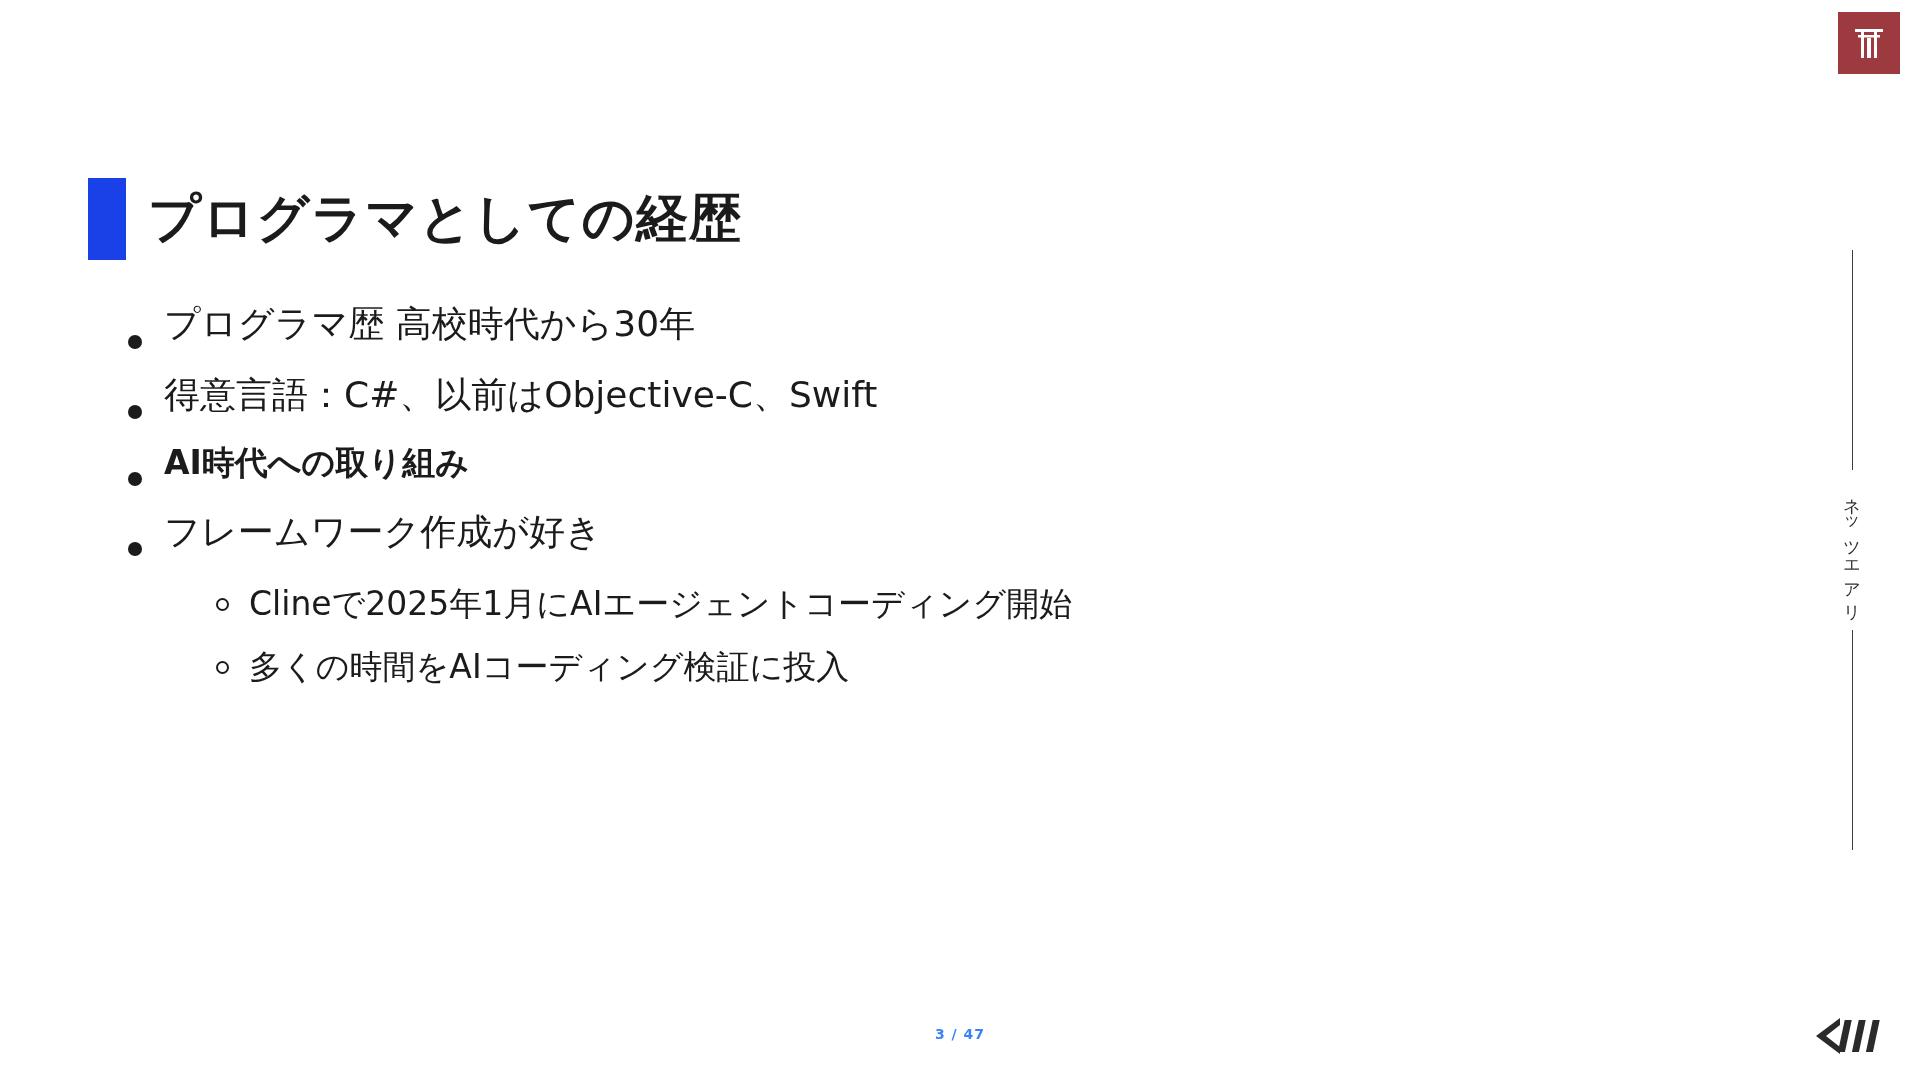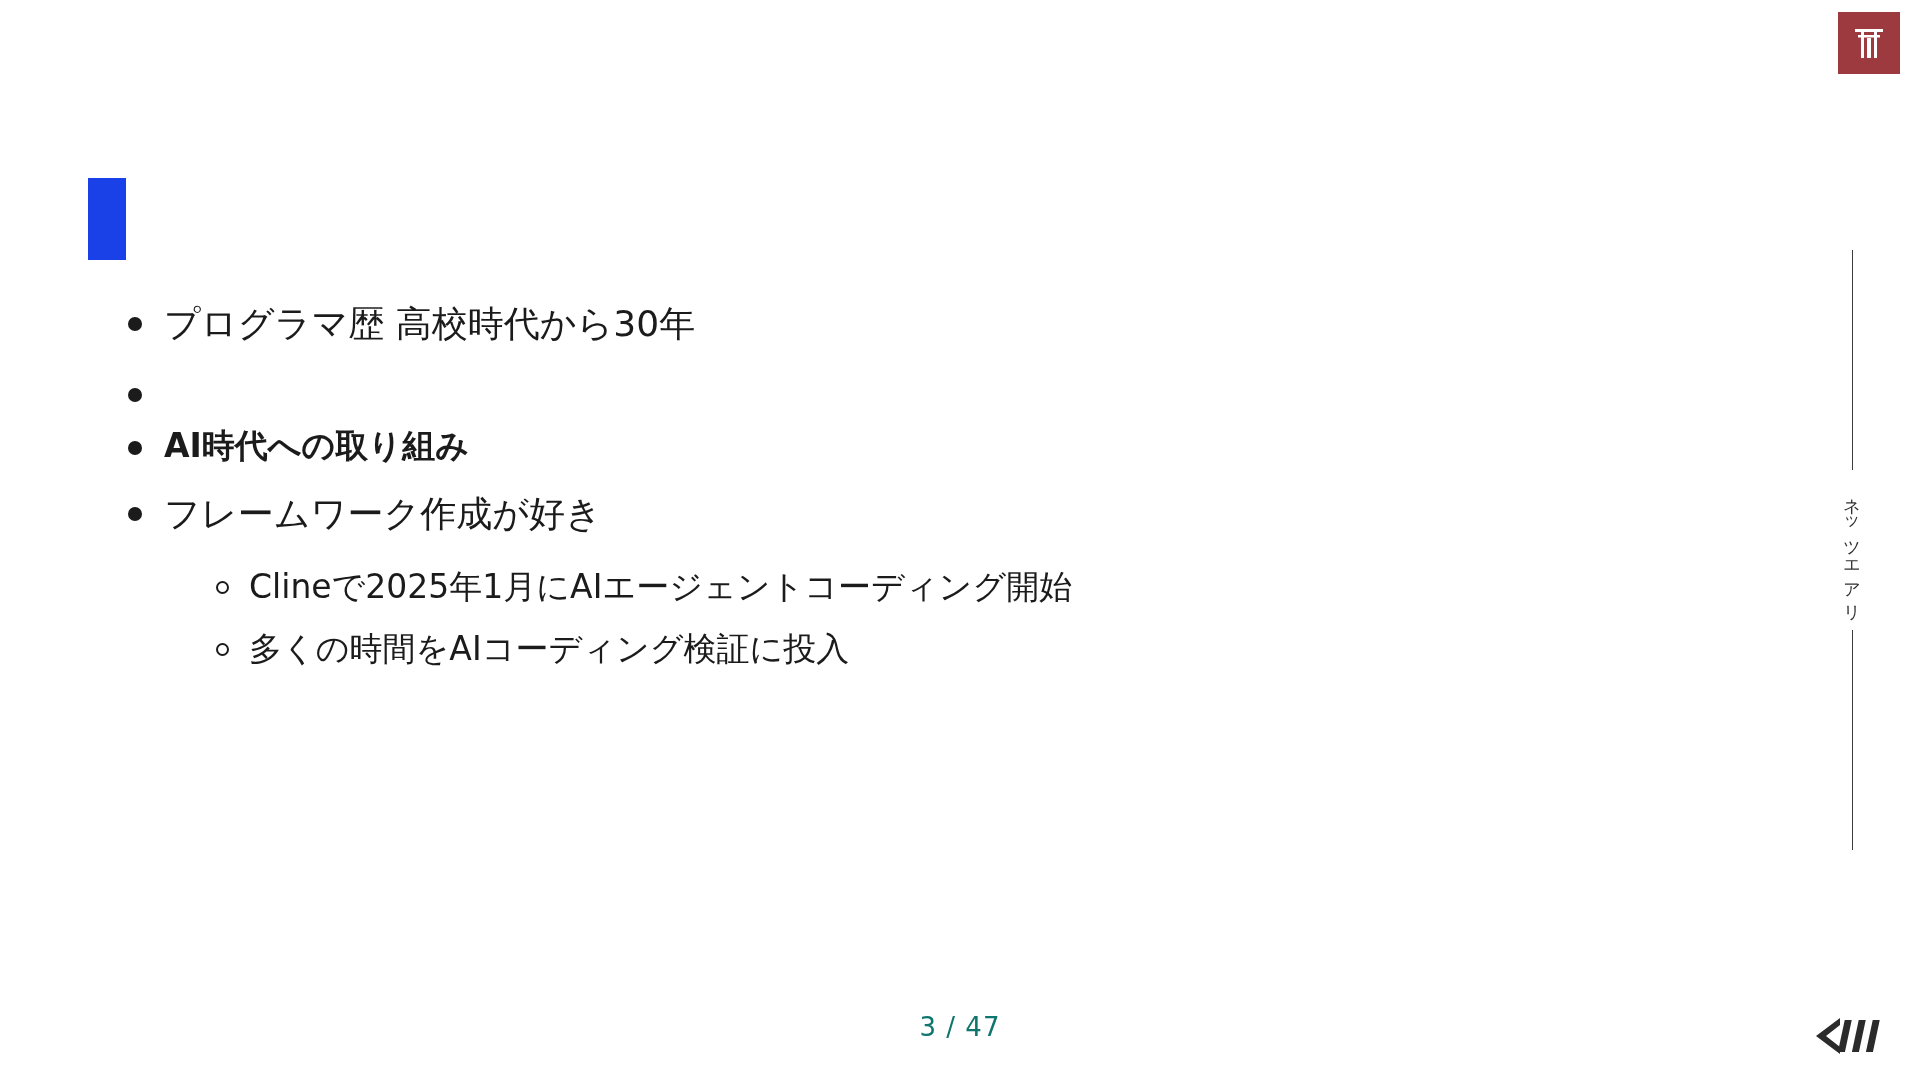--- a/index.html
+++ b/index.html
@@ -87,21 +87,21 @@
 
   
   .body-list {
     position: absolute;
     left: 128px;
     top: 300px;
     width: 1180px;
   }
   .l1-item {
     display: flex;
-    align-items: flex-start;
+    align-items: flex-end;
     margin-bottom: 22px;
   }
   .l1-bullet {
     width: 14px;
     height: 14px;
     border-radius: 50%;
     background: #1b1b1b;
     margin-top: 17px;
     margin-right: 22px;
     flex: 0 0 auto;
@@ -138,23 +138,23 @@
     color: #1b1b1b;
   }
 
   
   .page-number {
     position: absolute;
     left: 0;
     right: 0;
     bottom: 38px;
     text-align: center;
-    font-size: 26px;
-    font-weight: 400;
-    color: #0f766e;
+    font-size: 14px;
+    font-weight: 700;
+    color: #3b82f6;
     letter-spacing: 1px;
   }
 
   
   .bottom-mark {
     position: absolute;
     right: 36px;
     bottom: 22px;
     width: 74px;
     height: 44px;
@@ -177,31 +177,33 @@
   </div>
 
   <div class="side-rail">
     <div class="rail-line"></div>
     <div class="rail-text">ネッツエアリ</div>
     <div class="rail-line"></div>
   </div>
 
   <div class="title-row">
     <div class="title-bar"></div>
+    <div class="title-text">プログラマとしての経歴</div>
   </div>
 
   <div class="body-list">
 
     <div class="l1-item">
       <div class="l1-bullet"></div>
       <div class="l1-text">プログラマ歴 高校時代から30年</div>
     </div>
 
     <div class="l1-item">
       <div class="l1-bullet"></div>
+      <div class="l1-text">得意言語：C#、以前はObjective-C、Swift</div>
     </div>
 
     <div class="l1-item">
       <div class="l1-bullet"></div>
       <div class="l1-text bold">AI時代への取り組み</div>
     </div>
 
     <div class="l1-item">
       <div class="l1-bullet"></div>
       <div class="l1-text">フレームワーク作成が好き</div>

